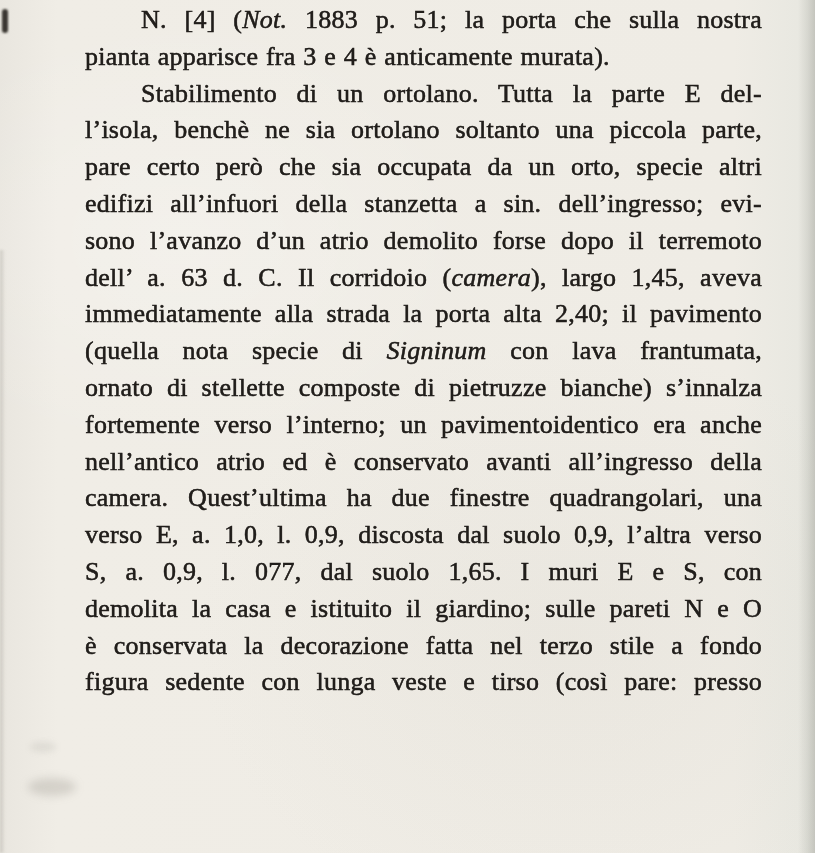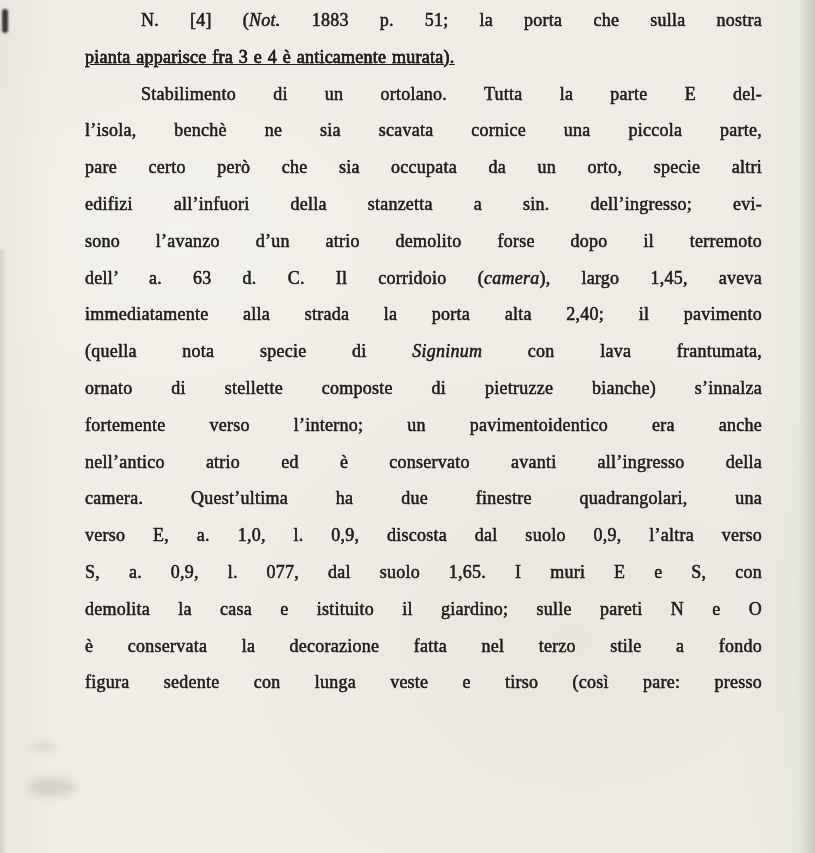--- a/index.html
+++ b/index.html
@@ -49,43 +49,43 @@
   .smudge-2 {
     position: absolute; left: 30px; top: 742px; width: 26px; height: 10px;
     background: rgba(130,127,118,0.14); border-radius: 50%; filter: blur(3px);
   }
   
   .textblock {
     position: absolute;
     left: 85px; right: 53px; top: 2px;
   }
   .line {
-    font-size: 18px;
+    font-size: 26px;
     line-height: 36.8px;
     letter-spacing: 0.25px;
     word-spacing: 1px;
     white-space: normal;
     text-align: justify;
     text-align-last: justify;
     -webkit-text-stroke: 0.45px var(--ink);
     text-shadow: 0 0 0.5px rgba(33,30,27,0.55);
   }
   .line.indent { text-indent: 56px; }
-  .line.end { text-align-last: left; text-decoration: underline; }
+  .line.end { text-align-last: left; }
   .it { font-style: italic; }
 </style>
 </head>
 <body>
 
 <div class="page">
   <div class="textblock">
       <div class="line indent"><span>N. [4] (</span><span class="it">Not.</span><span> 1883 p. 51; la porta che sulla nostra</span></div>
       <div class="line end"><span>pianta apparisce fra 3 e 4 è anticamente murata).</span></div>
       <div class="line indent"><span>Stabilimento di un ortolano. Tutta la parte E del-</span></div>
-      <div class="line"><span>l’isola, benchè ne sia scavata cornice una piccola parte,</span></div>
+      <div class="line"><span>l’isola, benchè ne sia ortolano soltanto una piccola parte,</span></div>
       <div class="line"><span>pare certo però che sia occupata da un orto, specie altri</span></div>
       <div class="line"><span>edifizi all’infuori della stanzetta a sin. dell’ingresso; evi-</span></div>
       <div class="line"><span>sono l’avanzo d’un atrio demolito forse dopo il terremoto</span></div>
       <div class="line"><span>dell’ a. 63 d. C. Il corridoio (</span><span class="it">camera</span><span>), largo 1,45, aveva</span></div>
       <div class="line"><span>immediatamente alla strada la porta alta 2,40; il pavimento</span></div>
       <div class="line"><span>(quella nota specie di </span><span class="it">Signinum</span><span> con lava frantumata,</span></div>
       <div class="line"><span>ornato di stellette composte di pietruzze bianche) s’innalza</span></div>
       <div class="line"><span>fortemente verso l’interno; un pavimentoidentico era anche</span></div>
       <div class="line"><span>nell’antico atrio ed è conservato avanti all’ingresso della</span></div>
       <div class="line"><span>camera. Quest’ultima ha due finestre quadrangolari, una</span></div>

